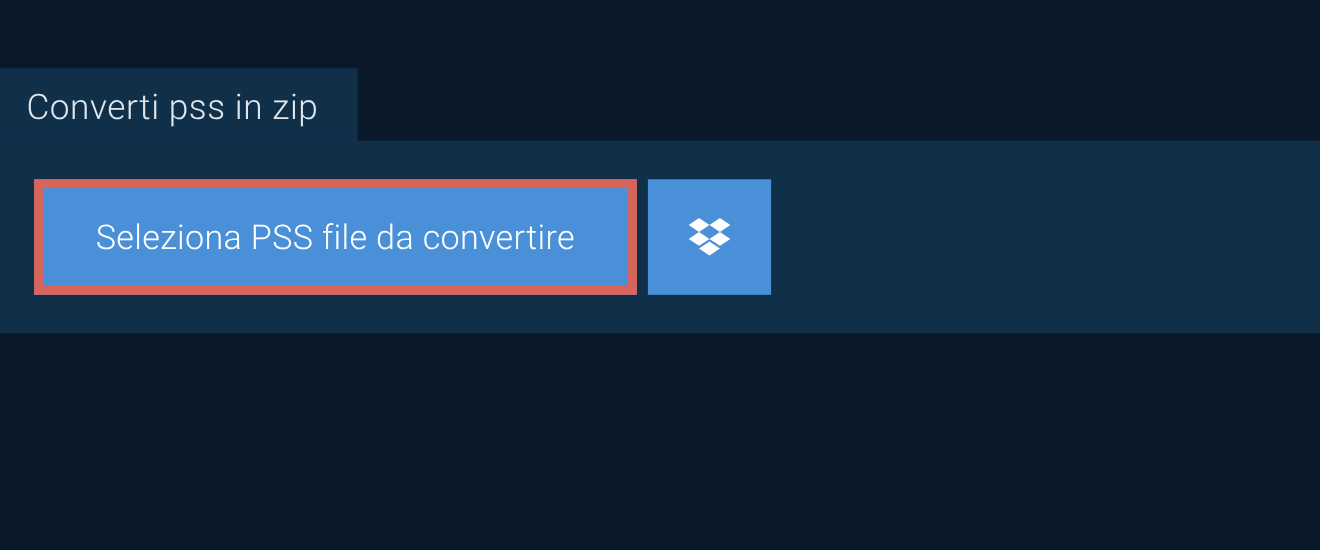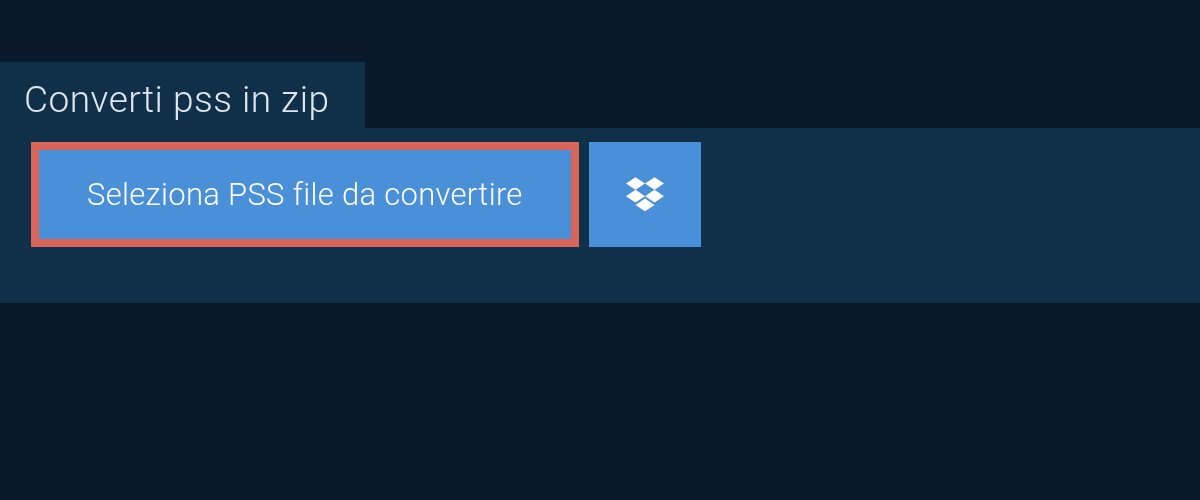--- a/index.html
+++ b/index.html
@@ -18,36 +18,36 @@
       position: relative;
       width: 100%;
       height: 100%;
     }
     .tab {
       position: absolute;
       top: 62px;
       left: 0;
       background: #10304a;
       color: #e0e6ed;
-      font-size: 37px;
+      font-size: 32px;
       font-weight: 300;
       padding: 16px 36px 18px 24px;
       letter-spacing: 0.5px;
     }
     .panel {
       position: absolute;
       top: 128px;
       left: 0;
       width: 1200px;
       height: 175px;
       background: #10304a;
     }
     .button-row {
       position: absolute;
-      top: 142px;
+      top: 163px;
       left: 31px;
       display: flex;
       gap: 10px;
       align-items: stretch;
     }
     .select-btn {
       background: #4a90d9;
       border: 8px solid #d96459;
       color: #ffffff;
       font-size: 31px;

